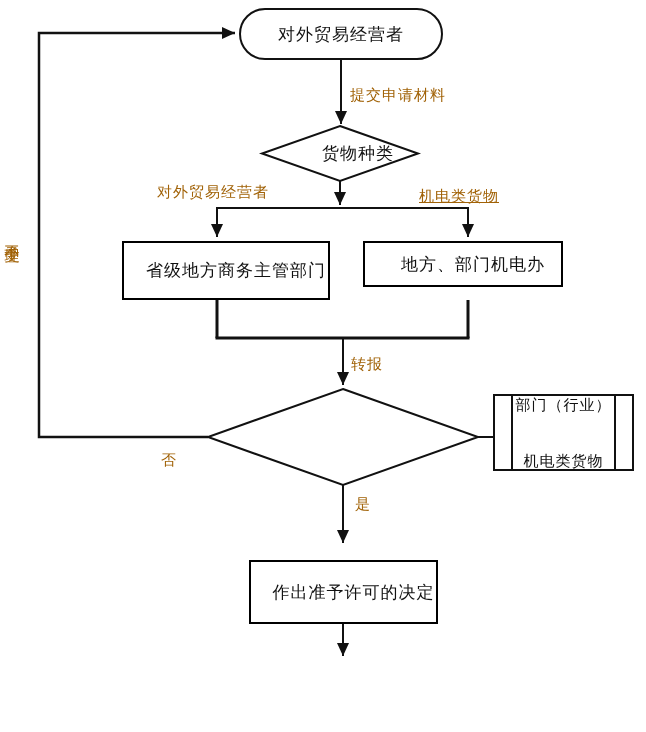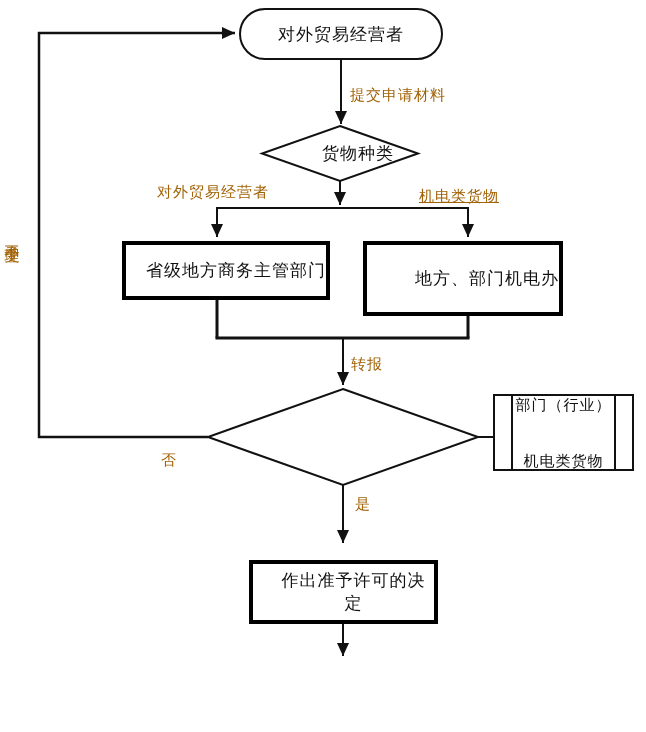--- a/index.html
+++ b/index.html
@@ -32,21 +32,21 @@
     font-size: 17px;
     letter-spacing: 1px;
     color: #111111;
     background: #ffffff;
   }
   .oval {
     border: 2px solid #111111;
     border-radius: 30px;
   }
   .rect {
-    border: 4px solid #000000;
+    border: 2px solid #000000;
     padding-left: 20px;
   }
   .diamond-text {
     position: absolute;
     display: flex;
     align-items: center;
     justify-content: center;
     text-align: center;
     font-size: 17px;
     letter-spacing: 1px;
@@ -140,21 +140,21 @@
   <div class="edge-label" style="left:350px; top:86px;">提交申请材料</div>
 
   <div class="diamond-text" style="left:280px; top:126px; width:156px; height:55px;">货物种类</div>
 
   <div class="edge-label" style="left:157px; top:183px;">对外贸易经营者</div>
   <div class="edge-label" style="left:419px; top:187px;text-decoration:underline;">机电类货物</div>
 
   <div class="node rect" style="left:122px; top:241px; width:208px; height:59px;">
     <span>省级地方商务主管部门</span>
   </div>
-  <div class="node rect" style="left:363px; top:241px; width:200px; height:75px;justify-content:flex-end;">
+  <div class="node rect" style="left:363px; top:241px; width:200px; height:46px;">
     <span>地方、部门机电办</span>
   </div>
 
   <div class="edge-label" style="left:351px; top:355px;">转报</div>
 
 
   <div class="predef" style="left:493px; top:394px; width:141px; height:77px;">
     <div class="inner-line left"></div>
     <div class="inner-line right"></div>
     <div class="ptext">

